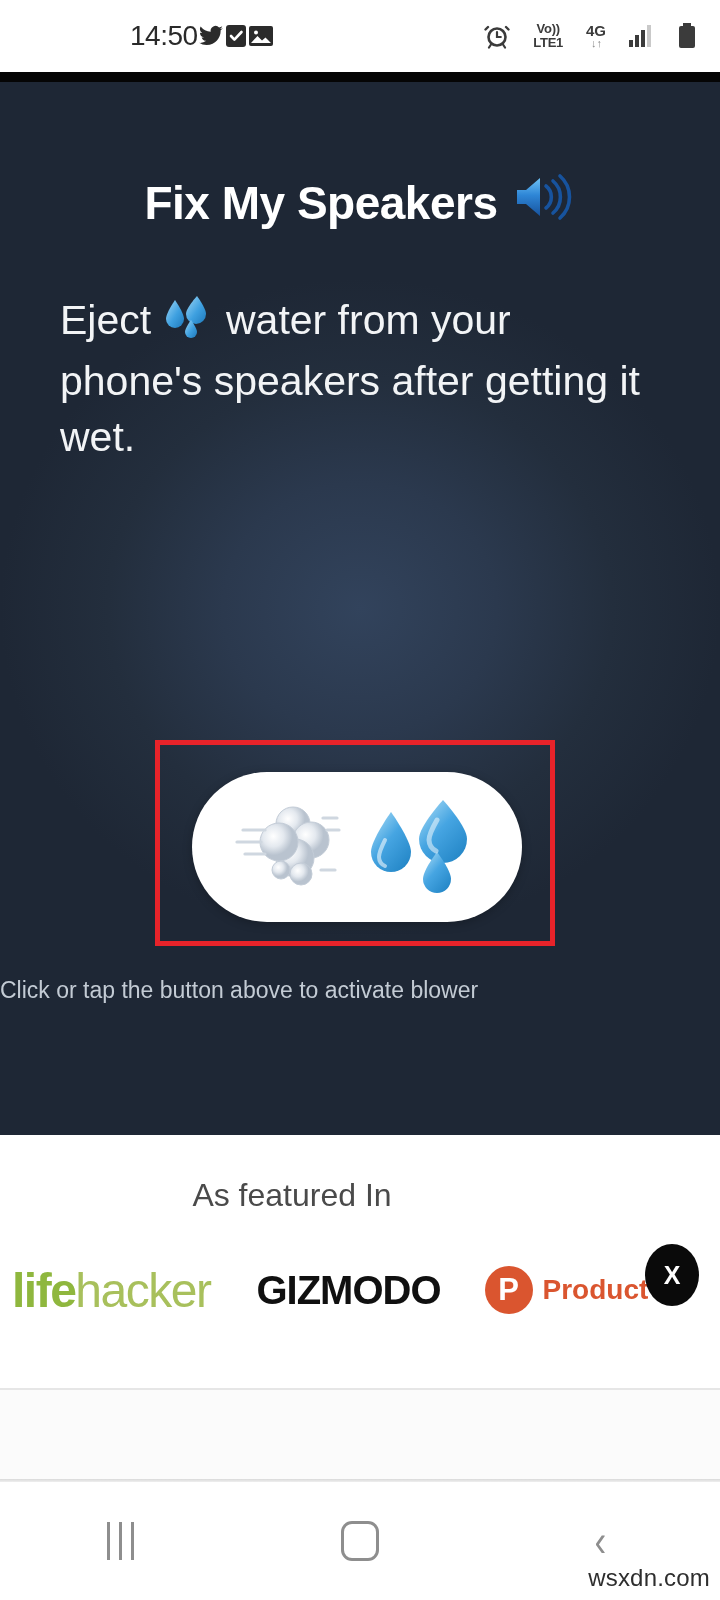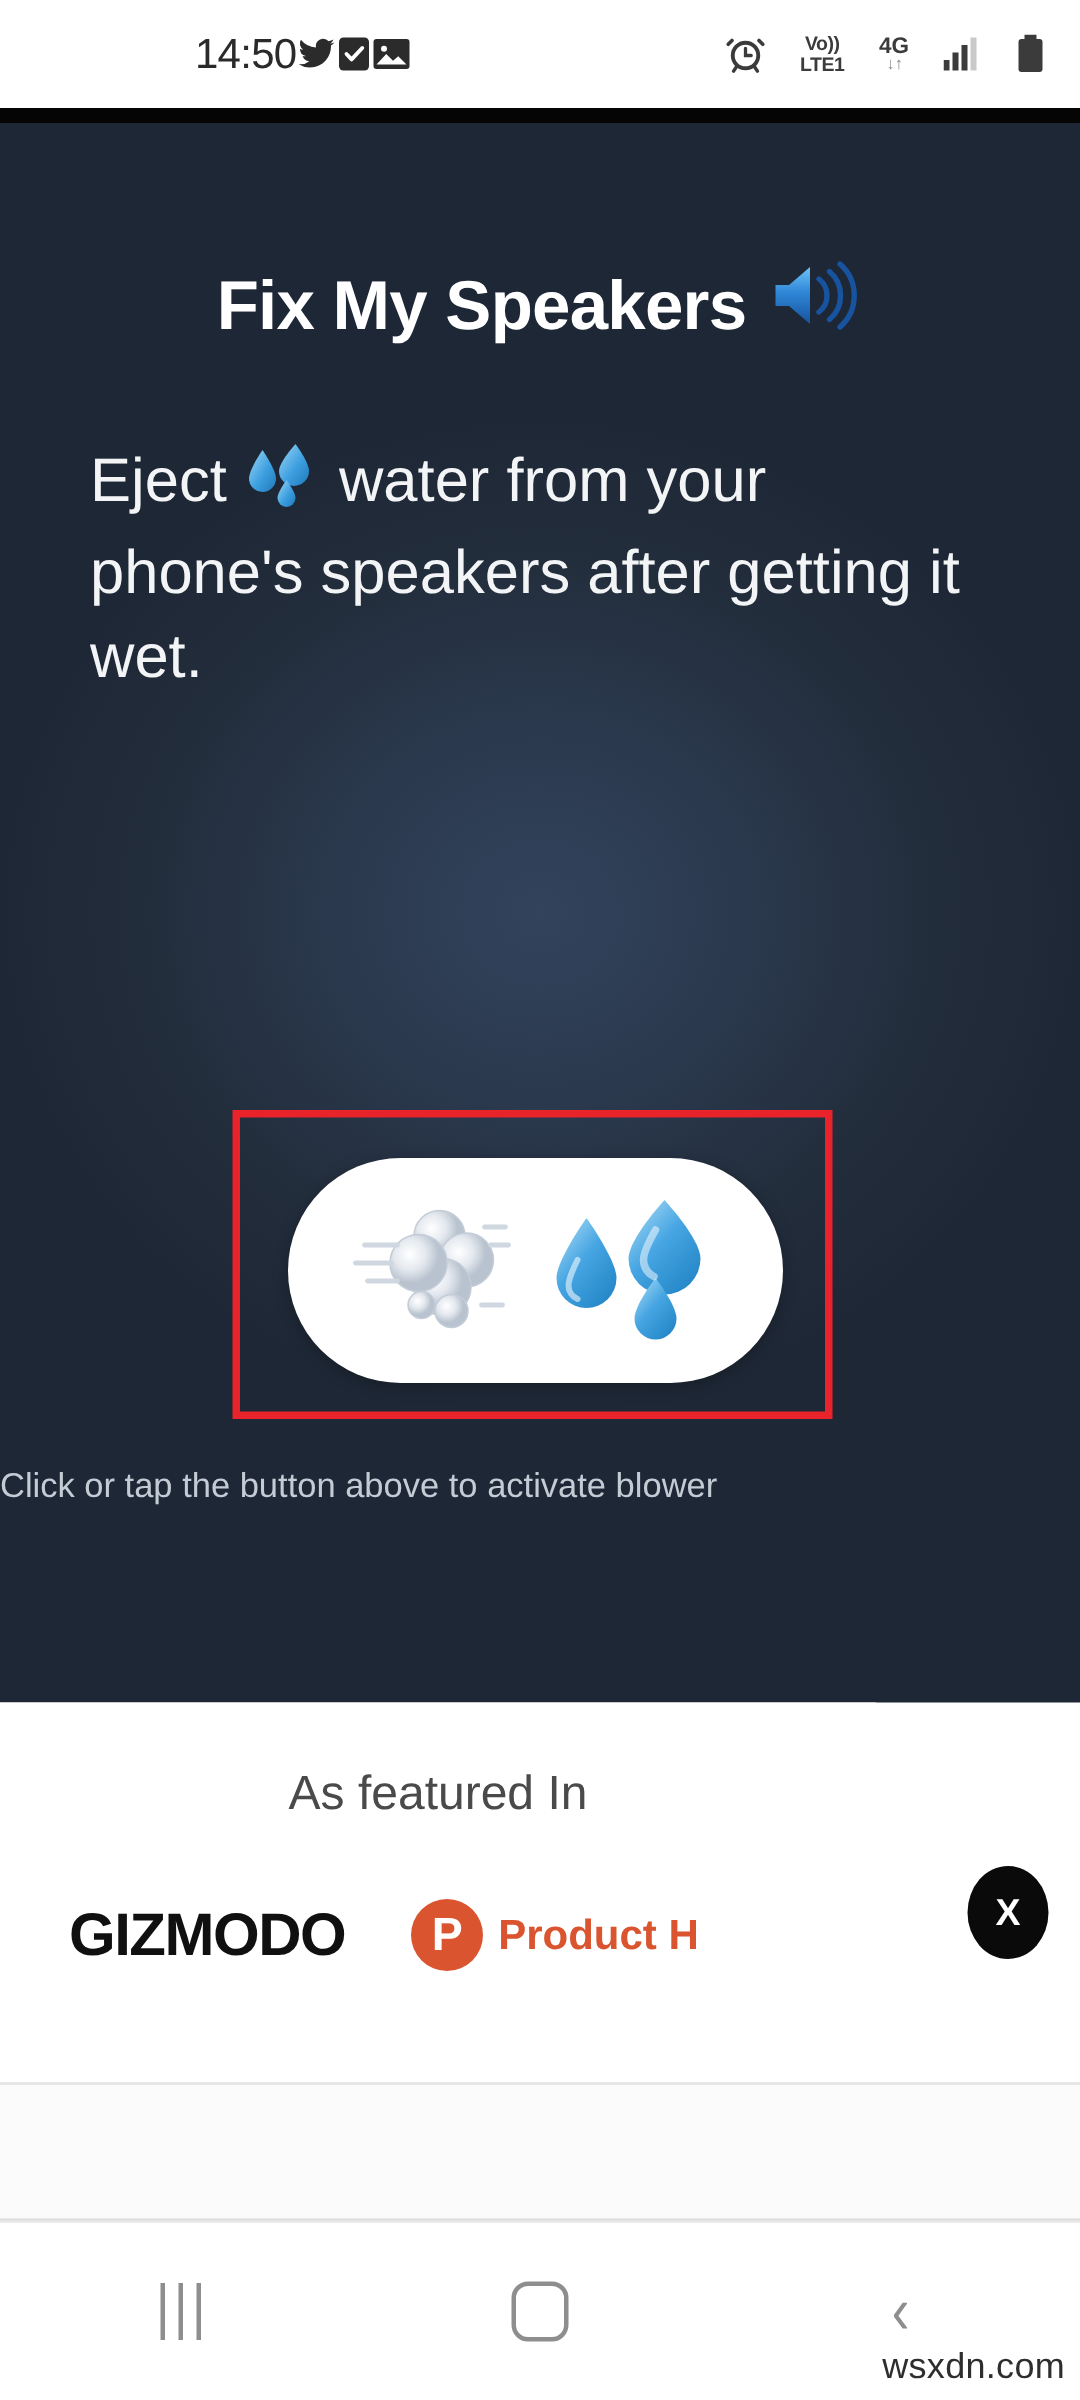--- a/index.html
+++ b/index.html
@@ -277,20 +277,24 @@
       </span>
     </div>
 
     <div class="hint">Click or tap the button above to activate blower</div>
   </div>
 
   <div class="featured">
     <div class="featured-title">As featured In</div>
     <div class="logos">
 
+      <div class="logo logo-lifehacker">
+        <span class="lh-a">life</span>
+          <span class="lh-b">hacker</span>
+      </div>
 
       <div class="logo logo-gizmodo">GIZMODO</div>
 
       <div class="logo logo-ph">
         <span class="ph-circle">P</span>
         <span class="ph-text">Product H</span>
       </div>
 
     </div>
   </div>

